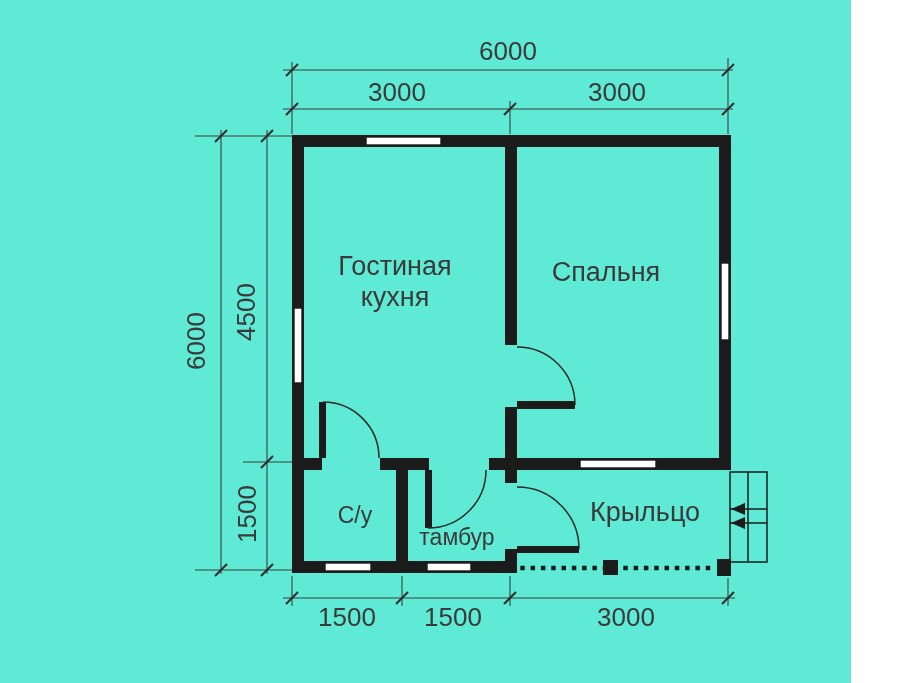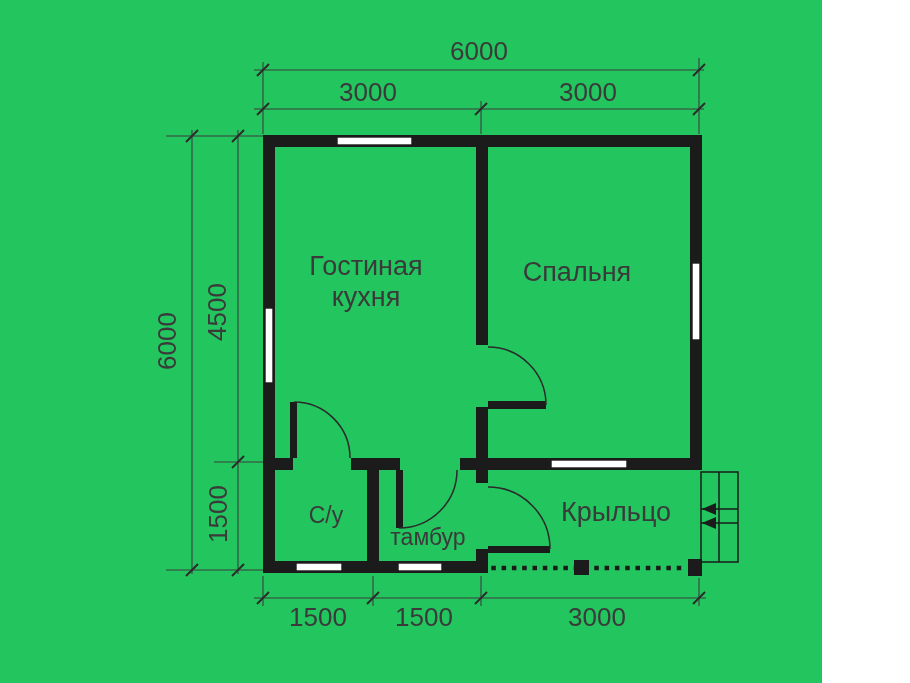--- a/index.html
+++ b/index.html
@@ -4,23 +4,24 @@
 <style>
   html, body {
     margin: 0;
     padding: 0;
     background: #ffffff;
   }
   .page {
     position: relative;
     width: 822px;
     height: 683px;
-    background: #22c55e;
+    background: #5eead4;
     font-family: "Liberation Sans", sans-serif;
     overflow: hidden;
+    padding-left: 29px;
   }
   svg { display: block; }
 
   .wall   { fill: #1b1b1b; stroke: none; }
   .window { fill: #ffffff; stroke: #1b1b1b; stroke-width: 1.4; }
   .leaf   { fill: #1b1b1b; }
   .swing  { fill: none; stroke: #2a2a2a; stroke-width: 1.5; }
 
   .dim-line { stroke: #3d3d3d; stroke-width: 1.1; fill: none; }
   .ext-line { stroke: #3d3d3d; stroke-width: 1.1; fill: none; }

